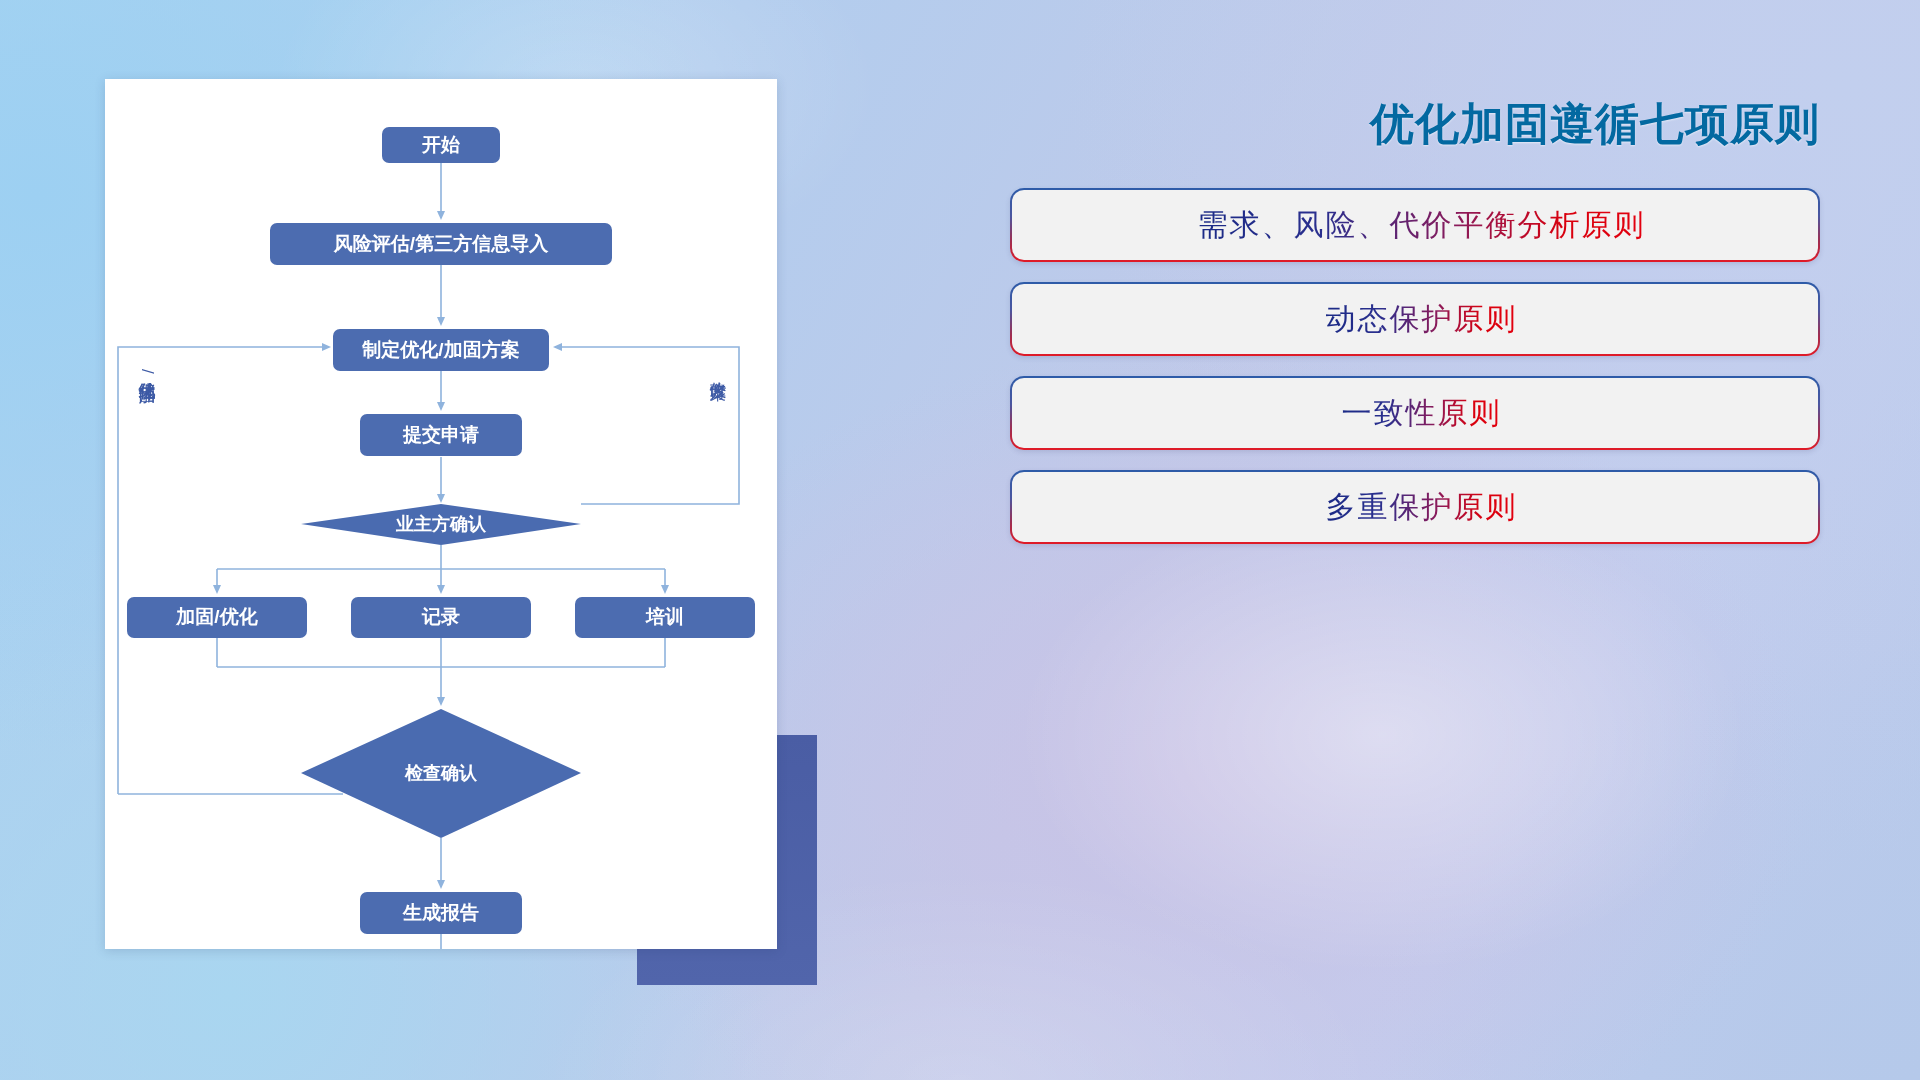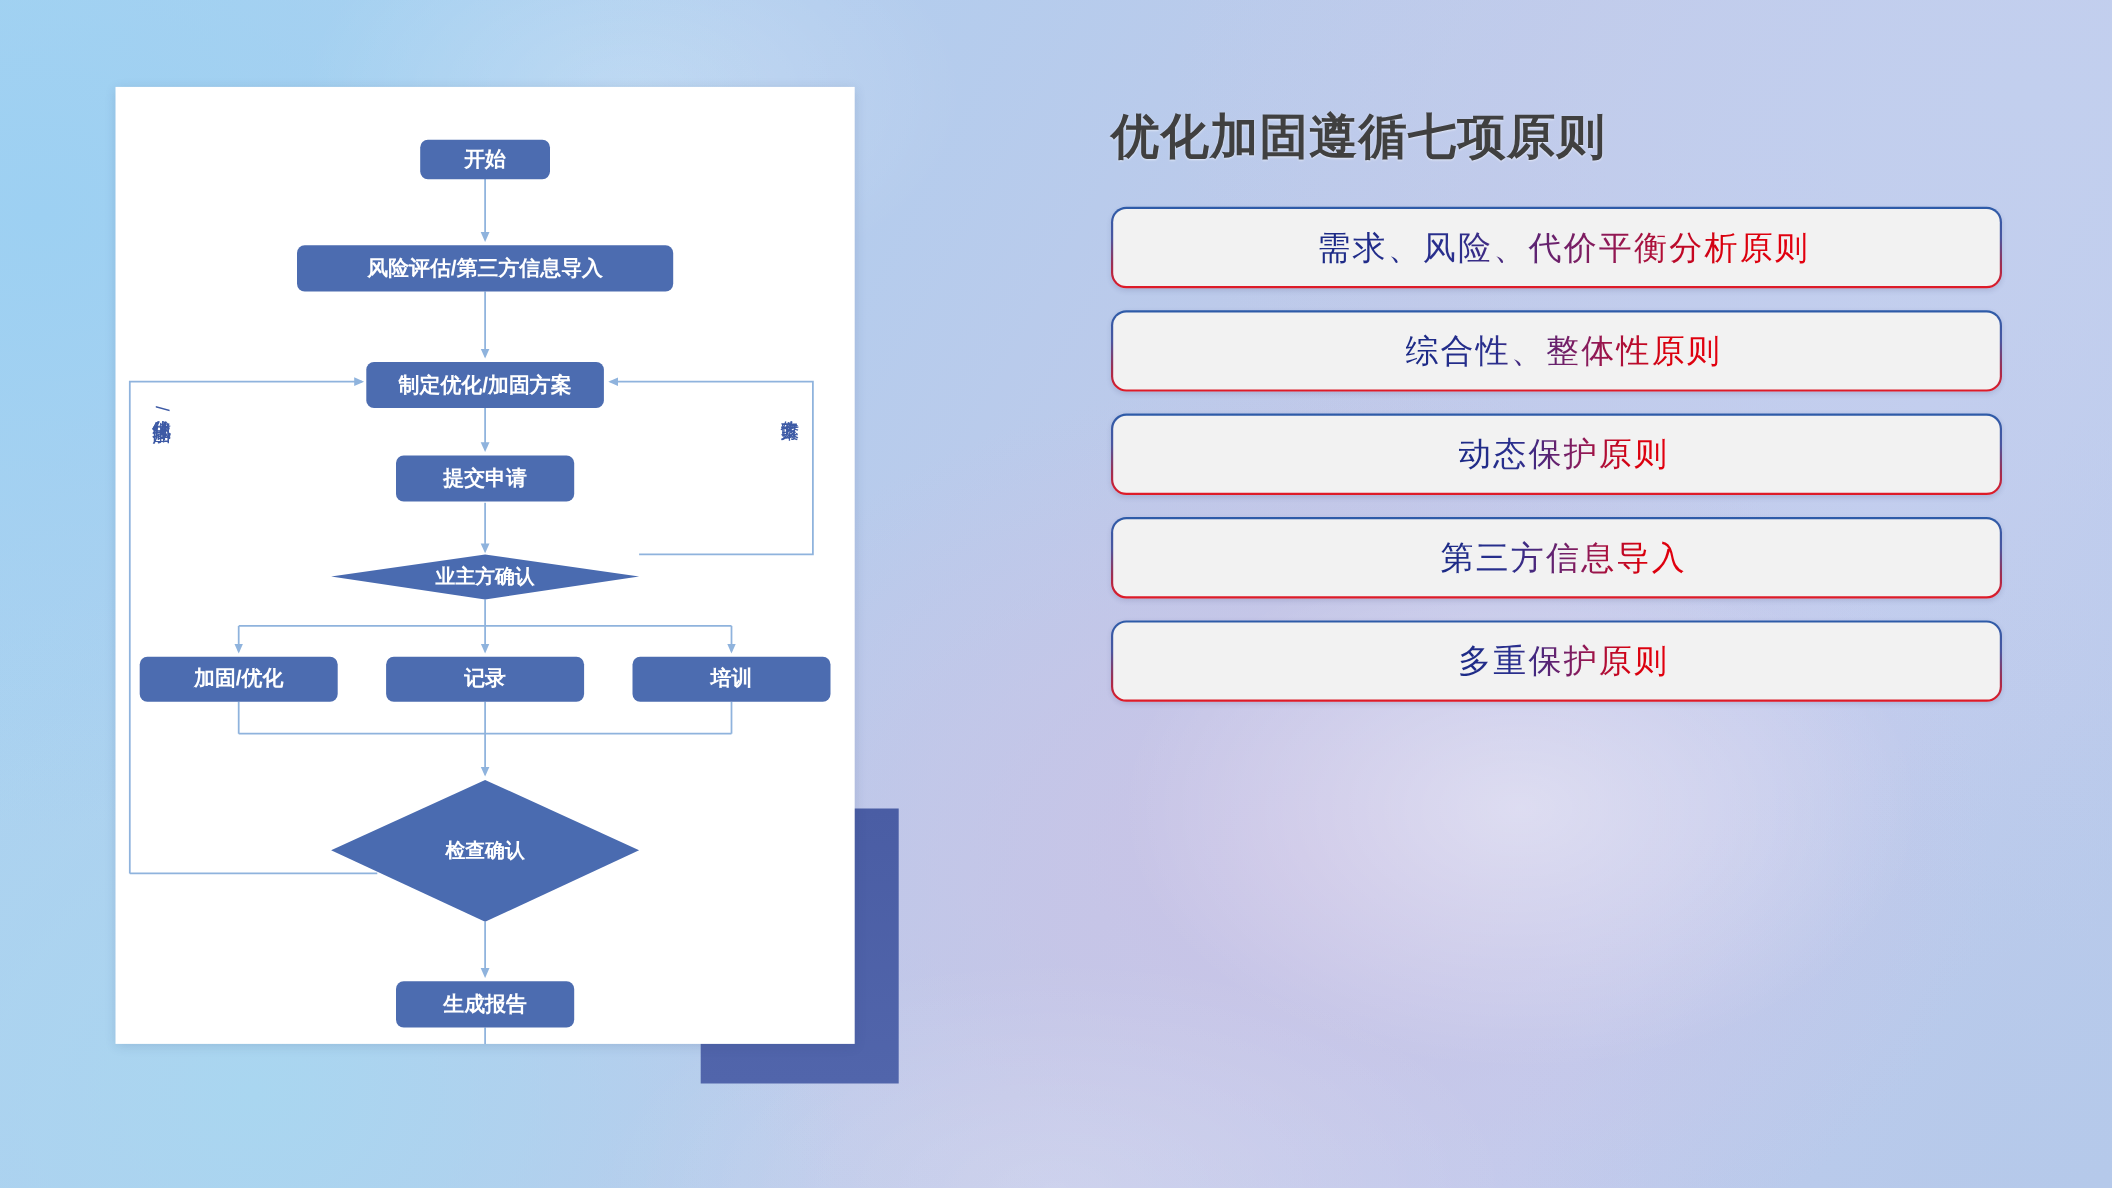--- a/index.html
+++ b/index.html
@@ -60,22 +60,22 @@
   }
 
   
   #right-panel {
     position: absolute;
     left: 1010px; top: 95px; width: 810px; height: 900px;
   }
   #panel-title {
     font-size: 44px;
     font-weight: bold;
-    color: #404040;
-    text-align: left;
+    color: #0369a1;
+    text-align: right;
     letter-spacing: 1px;
     text-shadow: 0 1px 2px rgba(255,255,255,0.55);
     margin-bottom: 34px;
   }
   #principle-list {
     display: flex;
     flex-direction: column;
     gap: 20px;
   }
   .principle-item {
@@ -228,31 +228,26 @@
   <div id="panel-title">优化加固遵循七项原则</div>
 
   <div id="principle-list">
     <div class="principle-item">
       <div class="principle-inner">
         <span class="principle-text">需求、风险、代价平衡分析原则</span>
       </div>
     </div>
     <div class="principle-item">
       <div class="principle-inner">
-        <span class="principle-text">综合性、整体性原则</span>
-      </div>
-    </div>
-    <div class="principle-item">
-      <div class="principle-inner">
         <span class="principle-text">动态保护原则</span>
       </div>
     </div>
     <div class="principle-item">
       <div class="principle-inner">
-        <span class="principle-text">第三方信息导入</span>
+        <span class="principle-text">一致性原则</span>
       </div>
     </div>
     <div class="principle-item">
       <div class="principle-inner">
         <span class="principle-text">多重保护原则</span>
       </div>
     </div>
   </div>
 </div>
 

